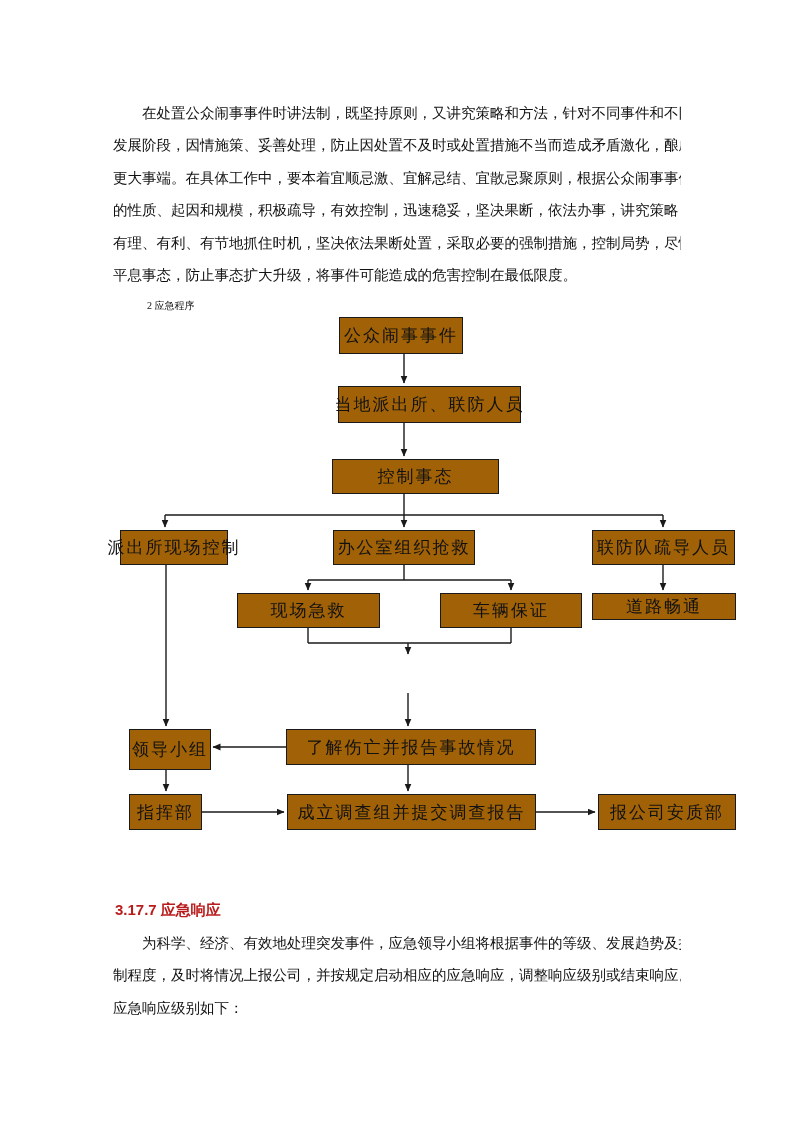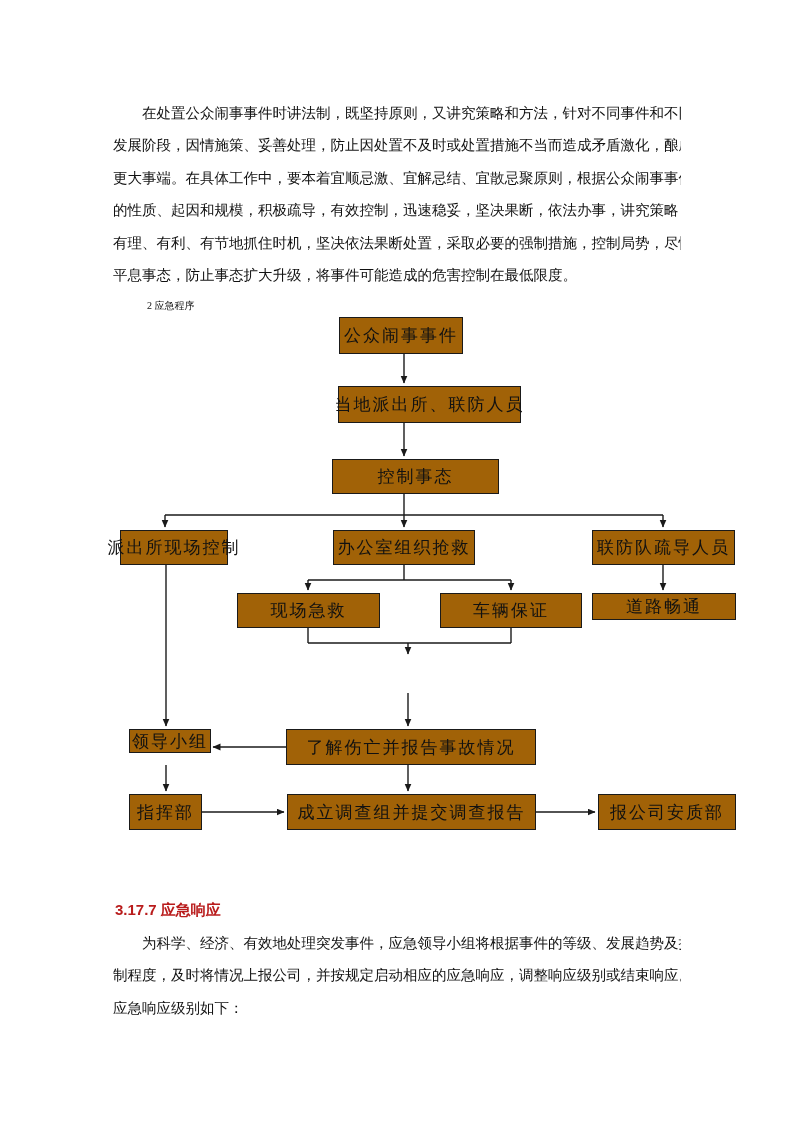--- a/index.html
+++ b/index.html
@@ -148,21 +148,21 @@
 
     <div class="node" style="left:120px; top:530px; width:108px; height:35px;">派出所现场控制</div>
     <div class="node" style="left:333px; top:530px; width:142px; height:35px;">办公室组织抢救</div>
     <div class="node" style="left:592px; top:530px; width:143px; height:35px;">联防队疏导人员</div>
 
     <div class="node" style="left:237px; top:593px; width:143px; height:35px;">现场急救</div>
     <div class="node" style="left:440px; top:593px; width:142px; height:35px;">车辆保证</div>
     <div class="node" style="left:592px; top:593px; width:144px; height:27px;">道路畅通</div>
 
 
-    <div class="node" style="left:129px; top:729px; width:82px; height:24px;">领导小组</div>
+    <div class="node" style="left:129px; top:729px; width:82px; height:41px;">领导小组</div>
     <div class="node" style="left:286px; top:729px; width:250px; height:36px;">了解伤亡并报告事故情况</div>
 
     <div class="node" style="left:129px; top:794px; width:73px; height:36px;">指挥部</div>
     <div class="node" style="left:287px; top:794px; width:249px; height:36px;">成立调查组并提交调查报告</div>
     <div class="node" style="left:598px; top:794px; width:138px; height:36px;">报公司安质部</div>
   </div>
 
   <div class="heading-bold">3.17.7 应急响应</div>
 
   <div class="para" id="para2">

